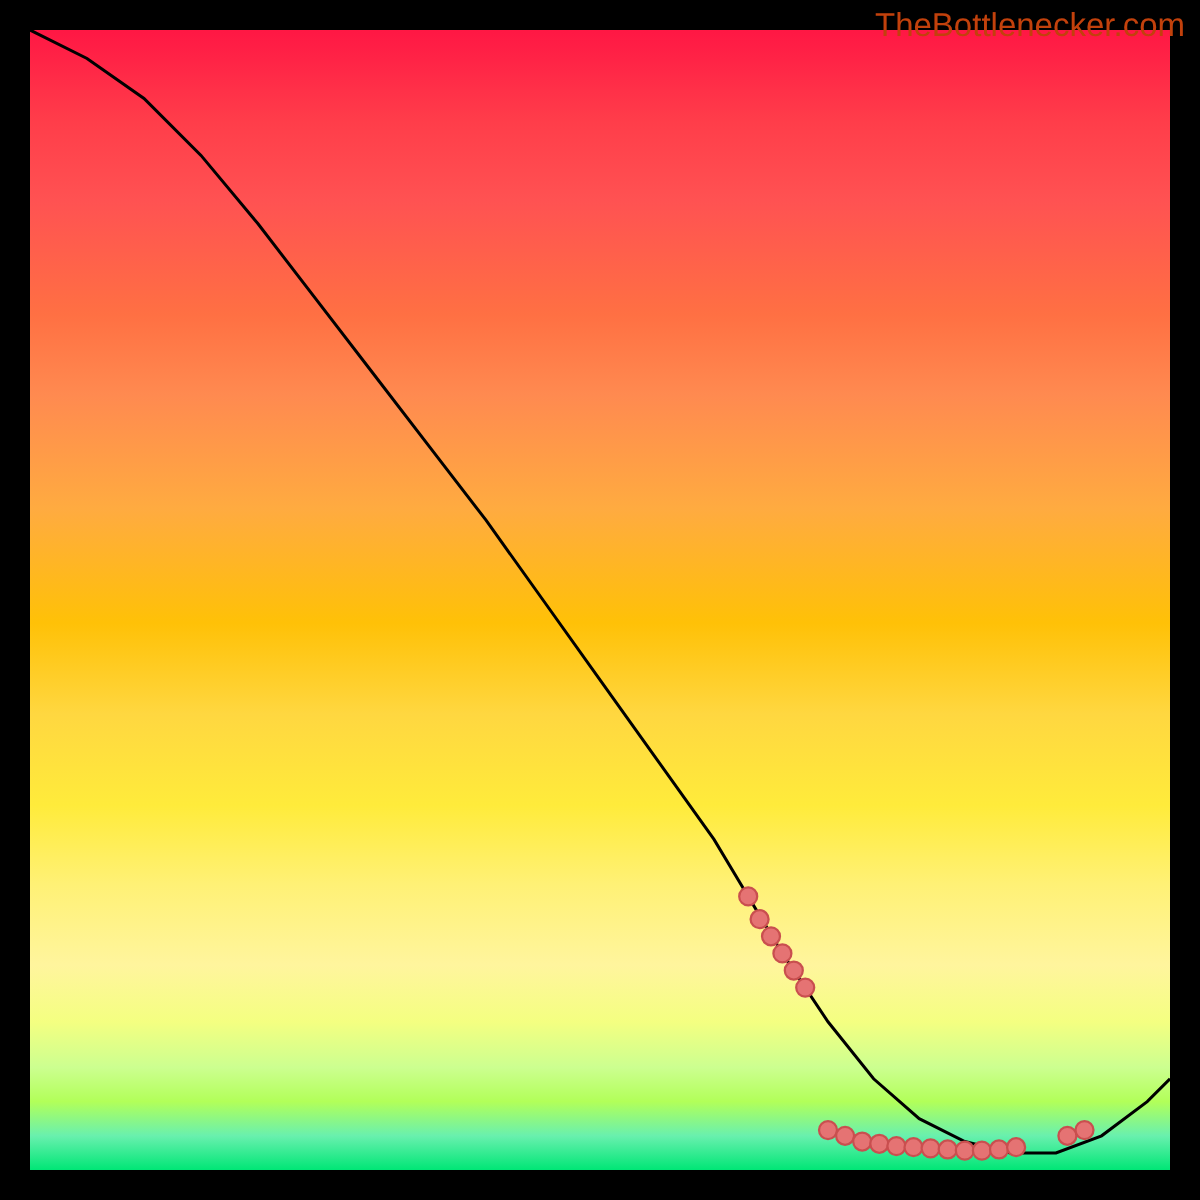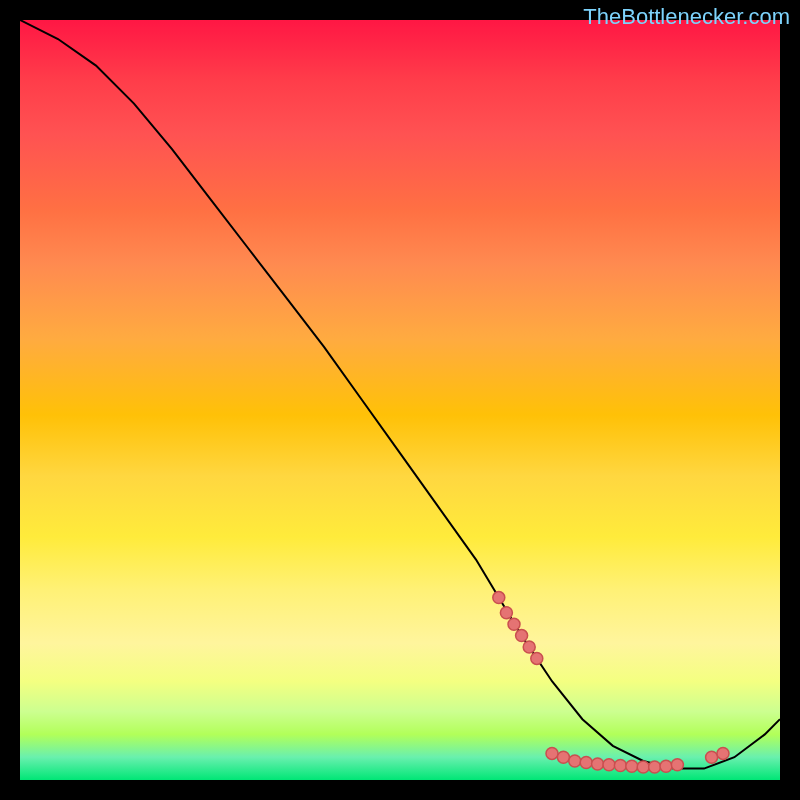--- a/index.html
+++ b/index.html
@@ -8,21 +8,21 @@
     height: 800px;
     background: #000;
     position: relative;
     font-family: Arial, sans-serif;
     overflow: hidden;
   }
   .watermark {
     position: absolute;
     top: 4px;
     right: 10px;
-    color: #7dd3fc;
+    color: #c2410c;
     font-size: 22px;
     font-weight: 500;
     z-index: 10;
   }
   .plot-area {
     position: absolute;
     left: 20px;
     top: 20px;
     width: 760px;
     height: 760px;

